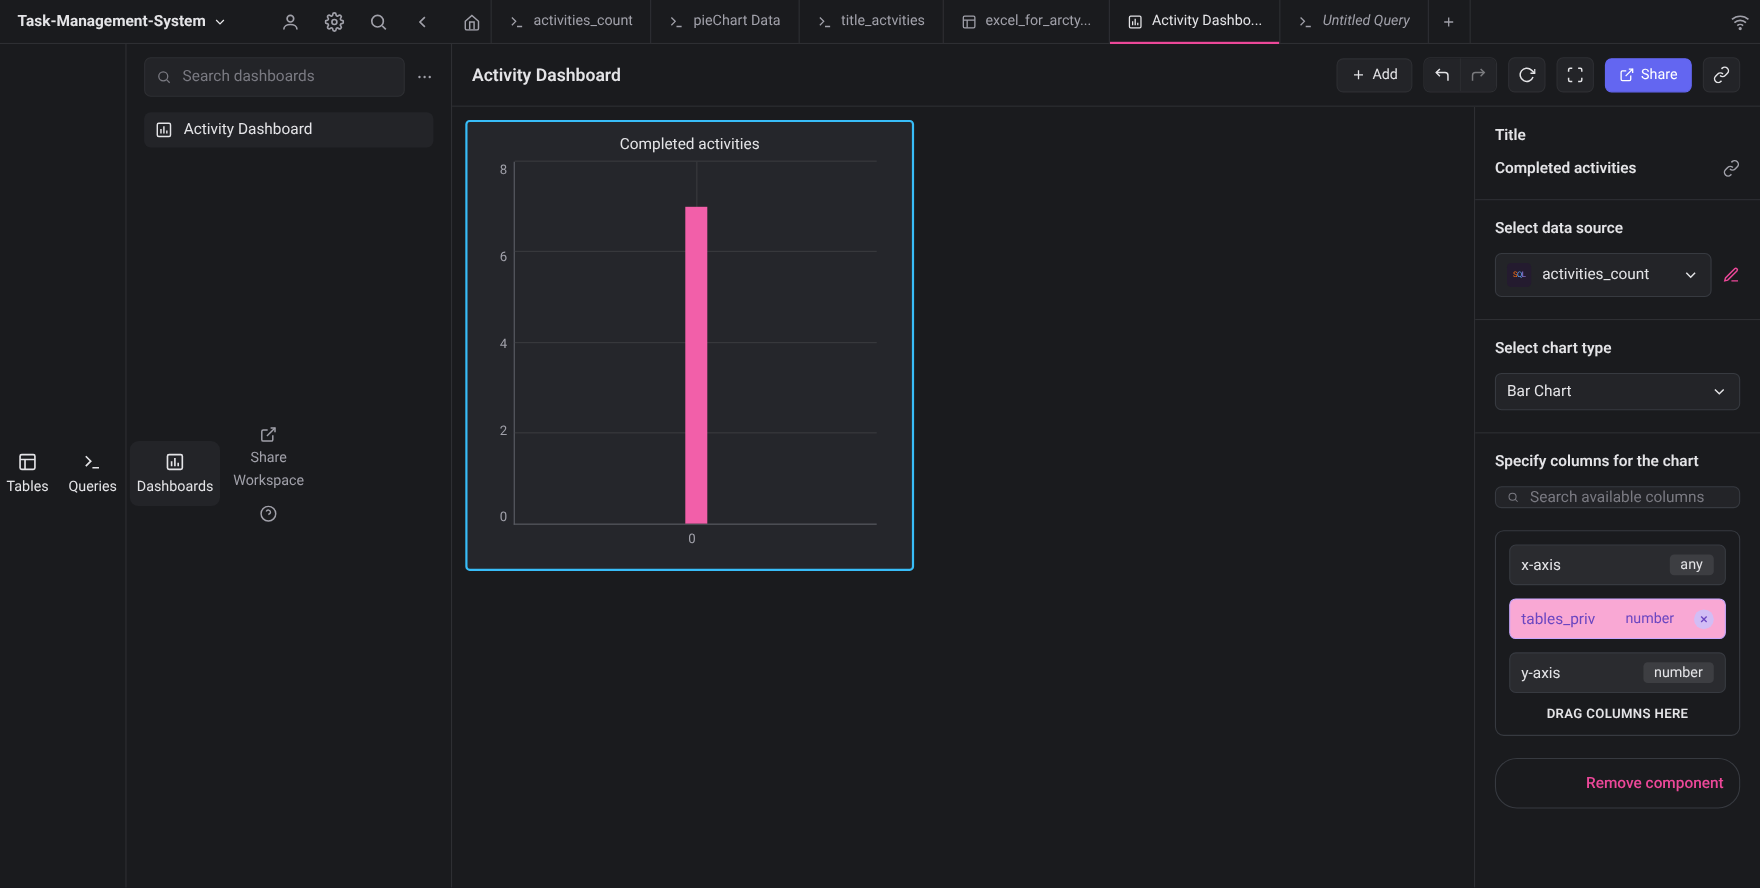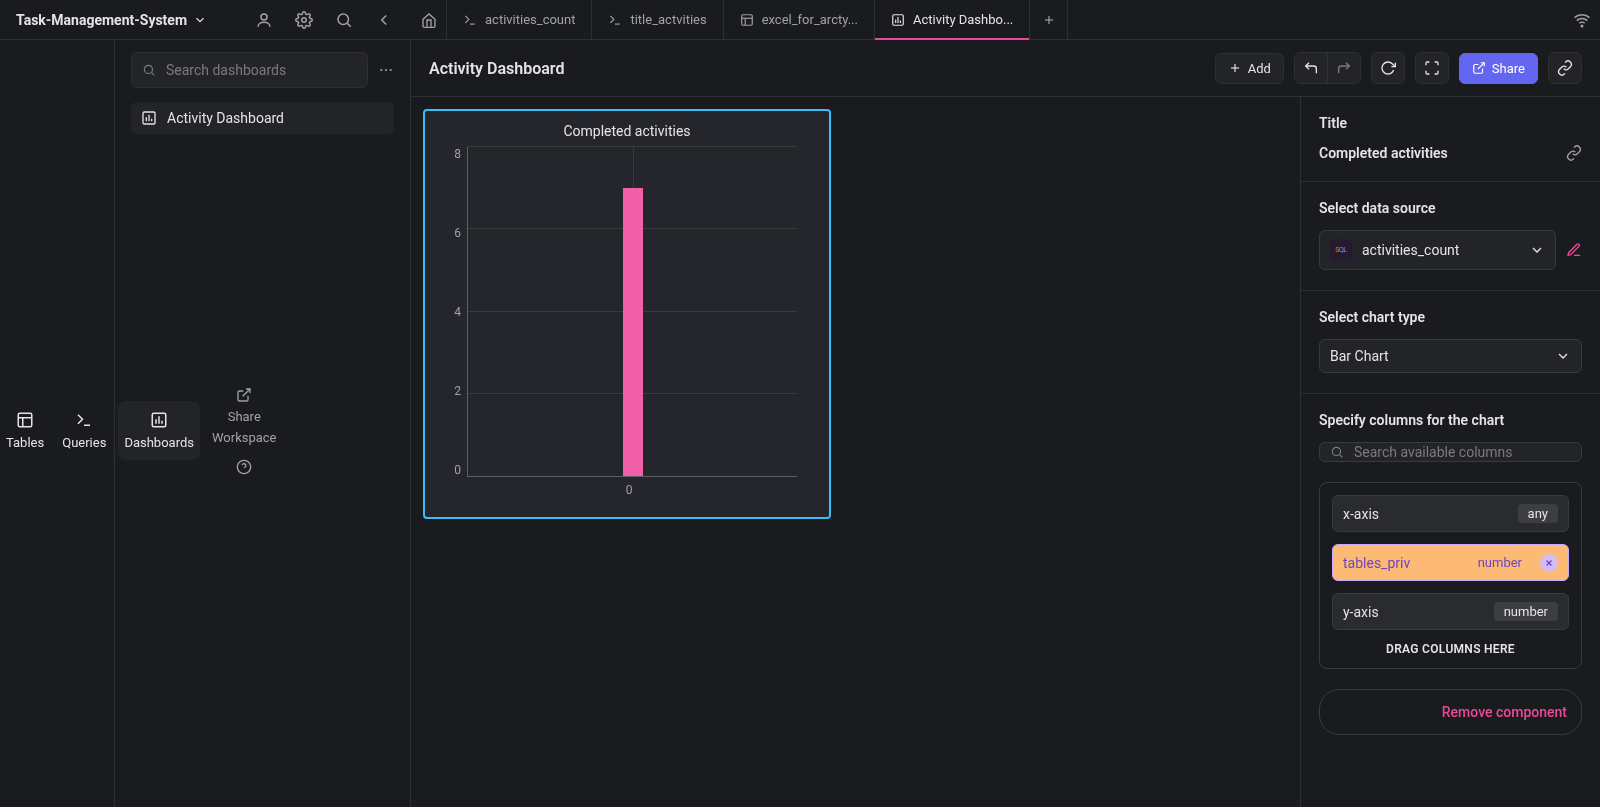--- a/index.html
+++ b/index.html
@@ -68,38 +68,38 @@
   .widget{width:408px;height:410px;border:2px solid var(--select-ring);border-radius:4px;background:#25262b;position:relative;padding:12px;}
   .widget-title{text-align:center;color:var(--text);font-size:14px;margin-bottom:8px;}
   .chart{position:relative;height:330px;display:flex;margin-left:6px;}
   .y-axis{display:flex;flex-direction:column;justify-content:space-between;align-items:flex-end;padding:0 6px 0 0;color:var(--text-dim);font-size:12px;width:24px;}
   .plot{flex:1;position:relative;border-left:1px solid #5c5f66;border-bottom:1px solid #5c5f66;margin-right:20px;}
   .grid-line{position:absolute;left:0;right:0;border-top:1px solid #3a3b3f;}
   .v-center{position:absolute;top:0;bottom:0;left:50%;border-left:1px solid #3a3b3f;}
   .bar{position:absolute;bottom:0;width:20px;background:#f25fa9;}
   .x-axis{display:flex;justify-content:center;color:var(--text-dim);font-size:12px;margin-top:6px;margin-left:24px;margin-right:20px;}
   
-  .inspector{width:300px;border-left:1px solid var(--border-soft);overflow-y:auto;padding-bottom:20px;}
+  .inspector{width:260px;border-left:1px solid var(--border-soft);overflow-y:auto;padding-bottom:20px;}
   .insp-section{border-bottom:1px solid var(--border-soft);padding:18px 18px 20px;}
   .insp-label{font-weight:600;font-size:14px;color:var(--text);margin-bottom:14px;}
   .insp-title-row{display:flex;align-items:center;justify-content:space-between;}
   .insp-title{font-weight:600;}
   .select-box{display:flex;align-items:center;justify-content:space-between;background:var(--bg-panel);border:1px solid var(--border);border-radius:6px;padding:8px 10px;font-size:14px;color:var(--text);}
   .select-box .left{display:flex;align-items:center;gap:10px;}
   .ds-row{display:flex;align-items:center;gap:10px;}
   .ds-edit{color:var(--accent-pink);}
   .mini-badge{width:22px;height:22px;border-radius:4px;background:#241b2f;display:flex;align-items:center;justify-content:center;}
   .mini-badge span{font-size:7px;letter-spacing:-0.5px;}
   .insp-search{display:flex;align-items:center;gap:8px;background:var(--bg-panel);border:1px solid var(--border);border-radius:6px;padding:0 10px;color:var(--text-fade);}
   .insp-search input{flex:1;background:transparent;border:none;outline:none;color:var(--text);font-size:14px;}
   .insp-search input::placeholder{color:var(--text-fade);}
   .axis-group{border:1px solid var(--border);border-radius:8px;padding:12px;display:flex;flex-direction:column;gap:12px;}
   .axis-row{display:flex;align-items:center;justify-content:space-between;background:#2a2b2f;border:1px solid var(--border);border-radius:6px;padding:8px 10px;}
   .axis-row .type-chip{background:#3d3e42;padding:2px 10px;border-radius:4px;font-size:13px;color:var(--text);}
-  .axis-row.lav{background:#fdba74;border-color:#c9a8ff;}
+  .axis-row.lav{background:#f9a8d4;border-color:#c9a8ff;}
   .axis-row.lav .col-name{color:#6b46c1;}
   .axis-row.lav .type-chip{background:transparent;color:#6b46c1;}
   .axis-row.lav .close{width:18px;height:18px;border-radius:50%;background:#d2bdf5;display:flex;align-items:center;justify-content:center;color:#6b46c1;margin-left:8px;}
   .drop-hint{text-align:center;color:var(--text);font-weight:600;font-size:12px;letter-spacing:0.3px;}
   .remove-card{border:1px solid var(--border);border-radius:20px;padding:14px;text-align:right;color:var(--accent-pink);font-weight:500;}
   .col-name{font-size:14px;}
 </style>
 </head>
 <body>
 
@@ -150,38 +150,52 @@
             <polyline points="4 17 10 11 4 5"></polyline>
             <line x1="12" y1="19" x2="20" y2="19"></line>
           </svg>
         <span class="tab-label">activities_count</span>
       </div>
       <div class="tab">
         <svg class="tab-icon" width="14" height="14" viewBox="0 0 24 24" fill="none" stroke="currentColor" stroke-width="2">
             <polyline points="4 17 10 11 4 5"></polyline>
             <line x1="12" y1="19" x2="20" y2="19"></line>
           </svg>
+        <span class="tab-label">pieChart Data</span>
+      </div>
+      <div class="tab">
+        <svg class="tab-icon" width="14" height="14" viewBox="0 0 24 24" fill="none" stroke="currentColor" stroke-width="2">
+            <polyline points="4 17 10 11 4 5"></polyline>
+            <line x1="12" y1="19" x2="20" y2="19"></line>
+          </svg>
         <span class="tab-label">title_actvities</span>
       </div>
       <div class="tab">
         <svg class="tab-icon" width="14" height="14" viewBox="0 0 24 24" fill="none" stroke="currentColor" stroke-width="2">
             <rect x="3" y="3" width="18" height="18" rx="2"></rect>
             <line x1="3" y1="9" x2="21" y2="9"></line>
             <line x1="9" y1="9" x2="9" y2="21"></line>
           </svg>
         <span class="tab-label">excel_for_arcty...</span>
       </div>
       <div class="tab active">
         <svg class="tab-icon" width="14" height="14" viewBox="0 0 24 24" fill="none" stroke="currentColor" stroke-width="2">
             <rect x="3" y="3" width="18" height="18" rx="2"></rect>
             <line x1="8" y1="17" x2="8" y2="11"></line>
             <line x1="12" y1="17" x2="12" y2="7"></line>
             <line x1="16" y1="17" x2="16" y2="13"></line>
           </svg>
         <span class="tab-label">Activity Dashbo...</span>
+      </div>
+      <div class="tab italic">
+        <svg class="tab-icon" width="14" height="14" viewBox="0 0 24 24" fill="none" stroke="currentColor" stroke-width="2">
+            <polyline points="4 17 10 11 4 5"></polyline>
+            <line x1="12" y1="19" x2="20" y2="19"></line>
+          </svg>
+        <span class="tab-label">Untitled Query</span>
       </div>
       <div class="tab new">
         <svg width="14" height="14" viewBox="0 0 24 24" fill="none" stroke="currentColor" stroke-width="2">
             <line x1="12" y1="5" x2="12" y2="19"></line>
             <line x1="5" y1="12" x2="19" y2="12"></line>
           </svg>
       </div>
     </div>
     <div class="wifi">
       <svg width="18" height="18" viewBox="0 0 24 24" fill="none" stroke="currentColor" stroke-width="2">

